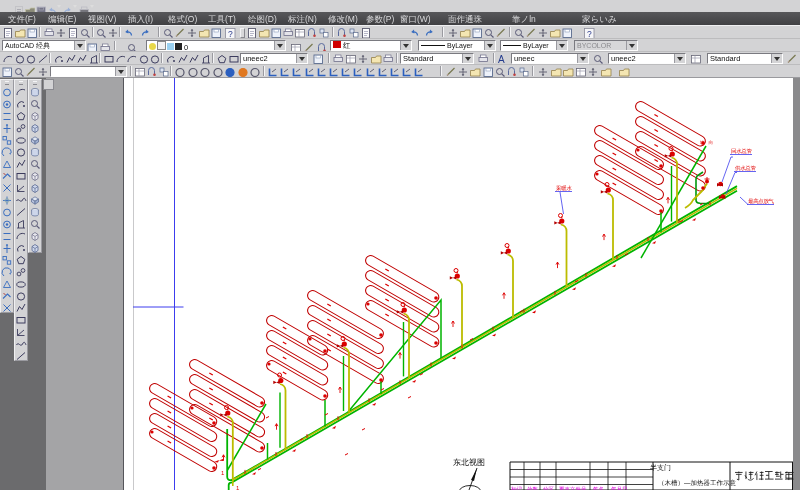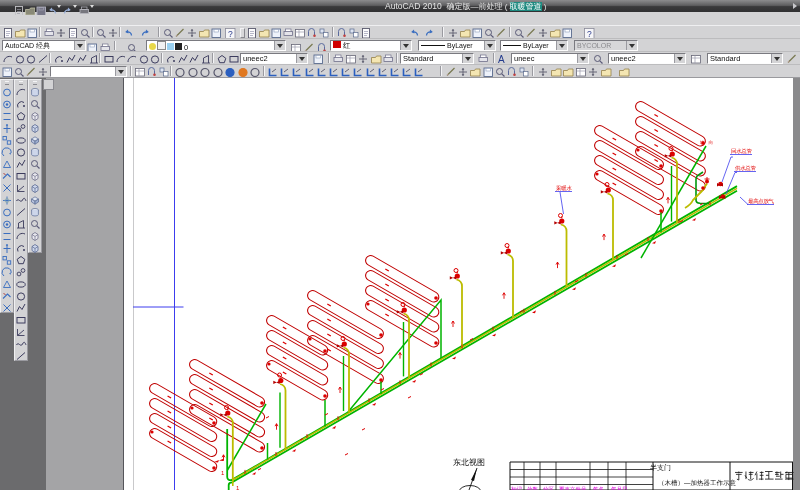--- a/index.html
+++ b/index.html
@@ -3,24 +3,20 @@
 html,body{margin:0;padding:0;width:800px;height:490px;overflow:hidden;font-family:"Liberation Sans",sans-serif;}
 #root{position:absolute;left:0;top:0;width:800px;height:490px;background:#d3d3d5;overflow:hidden;}
 .r{position:absolute;}
 </style></head><body>
 <div id="root">
 <div class="r" style="left:124px;top:78px;width:669px;height:412px;background:#ffffff"></div>
 <div class="r" style="left:0px;top:78px;width:46px;height:412px;background:#6b6b6d"></div>
 <div class="r" style="left:46px;top:78px;width:78px;height:412px;background:#a4a4a6"></div>
 <div class="r" style="left:123px;top:78px;width:1px;height:412px;background:#55555a"></div>
 <div class="r" style="left:793px;top:78px;width:7px;height:412px;background:#8a8a8c"></div>
-<div class="r" style="left:0;top:0;width:800px;height:12px;background:linear-gradient(#8c8c8e,#5e5e60 45%,#3a3a3c 55%,#303032)">
-<div style="position:absolute;left:385px;top:1px;font-size:8.5px;color:#e6e6e6;letter-spacing:0px;white-space:nowrap">AutoCAD 2010&nbsp;&nbsp;<span style="font-size:8px">确定版—前处理 ( <span style="background:#1e8a80;color:#fff">取暖管道</span> )</span></div>
-<div style="position:absolute;right:3px;top:3px;width:0;height:0;border-top:3px solid transparent;border-bottom:3px solid transparent;border-left:4px solid #c8c8cc"></div>
-</div>
 <div style="position:absolute;left:13px;top:1px;width:11px;height:10px;"><svg width="11" height="10" viewBox="0 0 11 10">
         <rect x="2.5" y="1.5" width="7" height="9.5" fill="none" stroke="#c2c2c6" stroke-width="0.9"></rect>
         <path d="M4 4.5h4M4 6.5h4M4 8.5h3" stroke="#9a9aa4" stroke-width="0.7"></path>
       </svg></div>
 <div style="position:absolute;left:24px;top:1px;width:11px;height:10px;"><svg width="11" height="10" viewBox="0 0 11 10">
         <path d="M1.5 4.5h4l1-1.5h4.5v7h-9.5z" fill="#8a8a78" stroke="#c2c2a6" stroke-width="0.8"></path>
       </svg></div>
 <div style="position:absolute;left:35px;top:1px;width:11px;height:10px;"><svg width="11" height="10" viewBox="0 0 11 10">
         <rect x="2" y="2" width="8.5" height="8.5" fill="#777788" stroke="#b2b2c0" stroke-width="0.9"></rect>
         <rect x="4" y="2.5" width="4.5" height="2.5" fill="none" stroke="#aab" stroke-width="0.6"></rect>
@@ -33,20 +29,36 @@
         <path d="M2.5 8.5c0-3 2.5-4 5-3.5" stroke="#9ab0d8" stroke-width="1.3" fill="none"></path>
         <path d="M6 2.6L8.8 5 5.6 6.6z" fill="#9ab0d8"></path>
       </svg></div>
 <div style="position:absolute;left:78px;top:1px;width:11px;height:10px;"><svg width="11" height="10" viewBox="0 0 11 10">
         <rect x="2" y="4.5" width="8.5" height="4" fill="#77777e" stroke="#b8b8c0" stroke-width="0.8"></rect>
         <rect x="3.5" y="2" width="5.5" height="2.5" fill="none" stroke="#b8b8c0" stroke-width="0.7"></rect>
       </svg></div>
 <div class="r" style="left:57px;top:5px;width:0;height:0;border-left:2.5px solid transparent;border-right:2.5px solid transparent;border-top:3px solid #ddd"></div>
 <div class="r" style="left:73px;top:5px;width:0;height:0;border-left:2.5px solid transparent;border-right:2.5px solid transparent;border-top:3px solid #ddd"></div>
 <div class="r" style="left:90px;top:5px;width:0;height:0;border-left:2.5px solid transparent;border-right:2.5px solid transparent;border-top:3px solid #ddd"></div>
+<div class="r" style="left:0;top:12px;width:800px;height:13px;background:linear-gradient(#57575a,#404043)">
+<div style="position:absolute;left:8px;top:1px;font-size:8.5px;line-height:12px;color:#d9d9db;white-space:nowrap">文件(F)</div>
+<div style="position:absolute;left:48px;top:1px;font-size:8.5px;line-height:12px;color:#d9d9db;white-space:nowrap">编辑(E)</div>
+<div style="position:absolute;left:88px;top:1px;font-size:8.5px;line-height:12px;color:#d9d9db;white-space:nowrap">视图(V)</div>
+<div style="position:absolute;left:128px;top:1px;font-size:8.5px;line-height:12px;color:#d9d9db;white-space:nowrap">插入(I)</div>
+<div style="position:absolute;left:168px;top:1px;font-size:8.5px;line-height:12px;color:#d9d9db;white-space:nowrap">格式(O)</div>
+<div style="position:absolute;left:208px;top:1px;font-size:8.5px;line-height:12px;color:#d9d9db;white-space:nowrap">工具(T)</div>
+<div style="position:absolute;left:248px;top:1px;font-size:8.5px;line-height:12px;color:#d9d9db;white-space:nowrap">绘图(D)</div>
+<div style="position:absolute;left:288px;top:1px;font-size:8.5px;line-height:12px;color:#d9d9db;white-space:nowrap">标注(N)</div>
+<div style="position:absolute;left:328px;top:1px;font-size:8.5px;line-height:12px;color:#d9d9db;white-space:nowrap">修改(M)</div>
+<div style="position:absolute;left:366px;top:1px;font-size:8.5px;line-height:12px;color:#d9d9db;white-space:nowrap">参数(P)</div>
+<div style="position:absolute;left:400px;top:1px;font-size:8.5px;line-height:12px;color:#d9d9db;white-space:nowrap">窗口(W)</div>
+<div style="position:absolute;left:448px;top:1px;font-size:8.5px;line-height:12px;color:#d9d9db;white-space:nowrap">面作通珠</div>
+<div style="position:absolute;left:512px;top:1px;font-size:8.5px;line-height:12px;color:#d9d9db;white-space:nowrap">靠ノln</div>
+<div style="position:absolute;left:582px;top:1px;font-size:8.5px;line-height:12px;color:#d9d9db;white-space:nowrap">家らいみ</div>
+</div>
 <div class="r" style="left:0;top:25px;width:800px;height:14px;background:#d3d3d5;border-top:1px solid #efeff1"></div>
 <div style="position:absolute;left:2px;top:26px;width:13px;height:13px;"><svg width="13" height="13" viewBox="0 0 13 13">
         <rect x="2.5" y="1.5" width="7" height="9.5" fill="#fcfcfd" stroke="#5a5a6e" stroke-width="0.9"></rect>
         <path d="M4 4.5h4M4 6.5h4M4 8.5h3" stroke="#9a9ab0" stroke-width="0.7"></path>
       </svg></div>
 <div style="position:absolute;left:14px;top:26px;width:13px;height:13px;"><svg width="13" height="13" viewBox="0 0 13 13">
         <path d="M1.5 4.5h4l1-1.5h4.5v7h-9.5z" fill="#f4e6b2" stroke="#96804a" stroke-width="0.8"></path>
       </svg></div>
 <div style="position:absolute;left:26px;top:26px;width:13px;height:13px;"><svg width="13" height="13" viewBox="0 0 13 13">
         <rect x="2" y="2" width="8.5" height="8.5" fill="#eef2fa" stroke="#5a6a8e" stroke-width="0.9"></rect>

